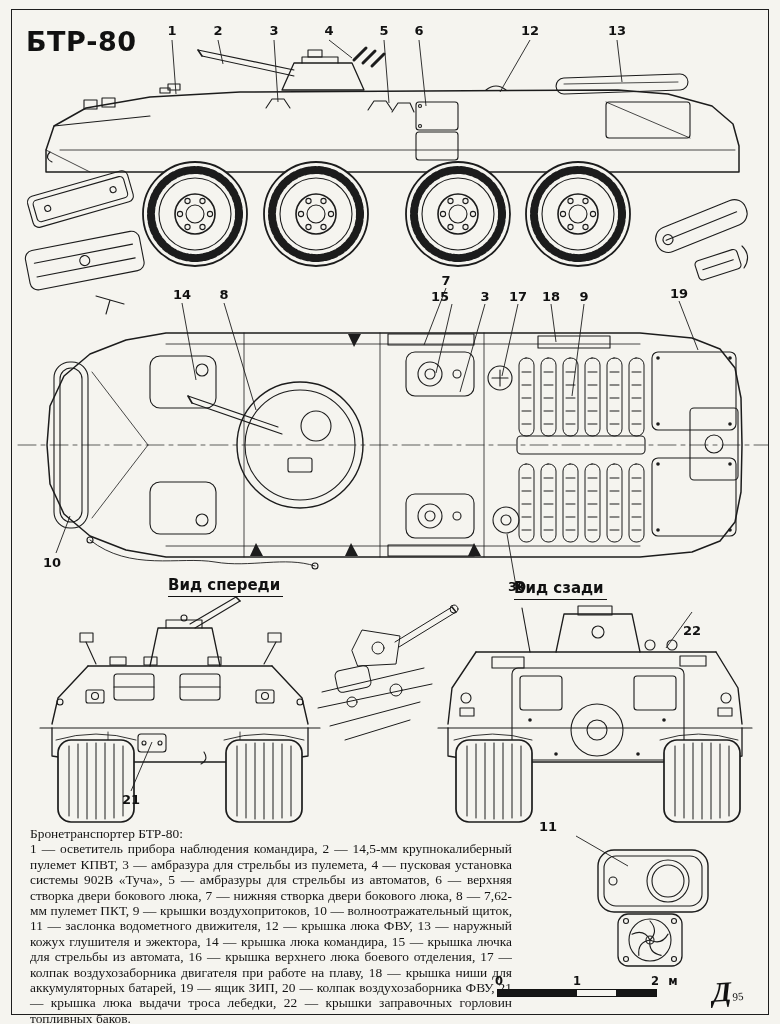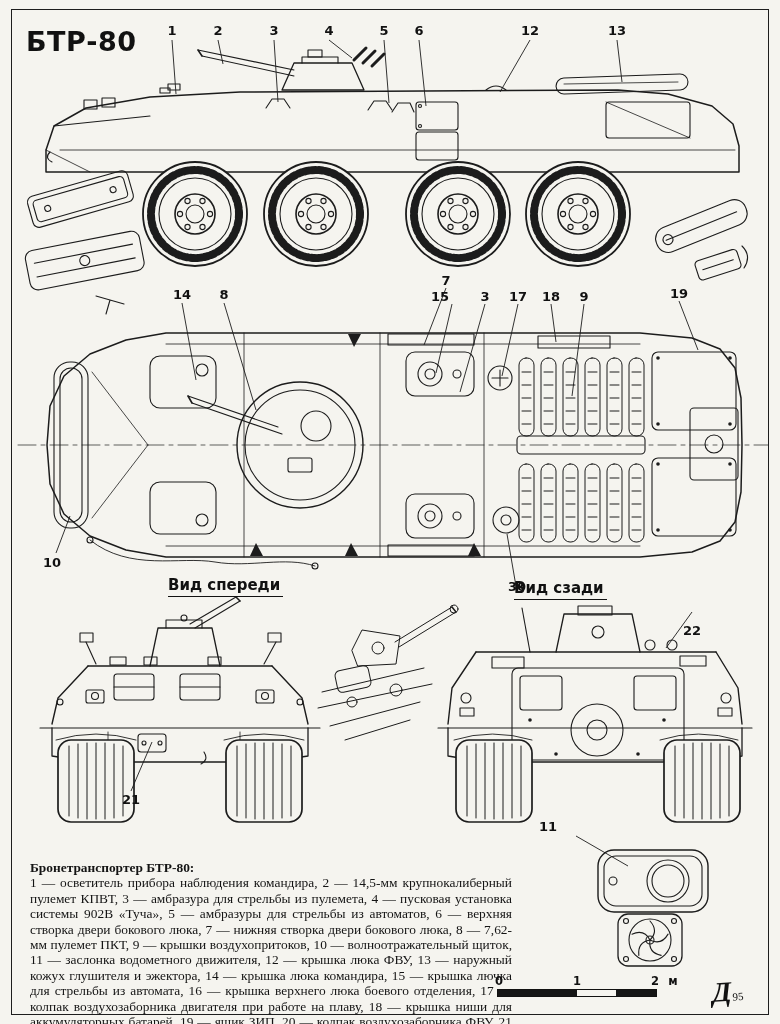--- a/index.html
+++ b/index.html
@@ -9,21 +9,21 @@
   .title{position:absolute;left:26px;top:26px;margin:0;font-size:27px;font-weight:bold;
          letter-spacing:.5px;color:#111;}
   .art{position:absolute;left:0;top:0;}
   .callout{position:absolute;transform:translateX(-50%);font-size:13px;font-weight:bold;
            color:#111;line-height:1;}
   .view-label{position:absolute;font-size:15px;font-weight:bold;color:#111;
               border-bottom:1.5px solid #111;padding:0 3px 2px 0;}
   .legend{position:absolute;left:30px;top:826px;width:482px;color:#141414;
           font-family:"Liberation Serif",serif;font-size:13.4px;line-height:1.15;
           text-align:justify;}
-  .legend-heading{display:block;font-weight:bold;margin-top:34px;}
+  .legend-heading{display:block;font-weight:normal;}
   .scalebar{position:absolute;left:497px;top:974px;width:192px;}
   .scale-labels{position:relative;height:13px;font-size:11.5px;font-weight:bold;color:#111;}
   .scale-labels span{position:absolute;top:0;transform:translateX(-50%);}
   .scale-track{margin-top:2px;width:158px;height:6px;border:1px solid #111;display:flex;
                background:#f5f4ef;}
   .seg{height:100%;}
   .seg-a{width:79px;background:#151515;}
   .seg-b{width:39px;background:#f5f4ef;border-right:1px solid #151515;}
   .seg-c{width:39px;background:#151515;}
   .signature{position:absolute;left:712px;top:976px;color:#111;

